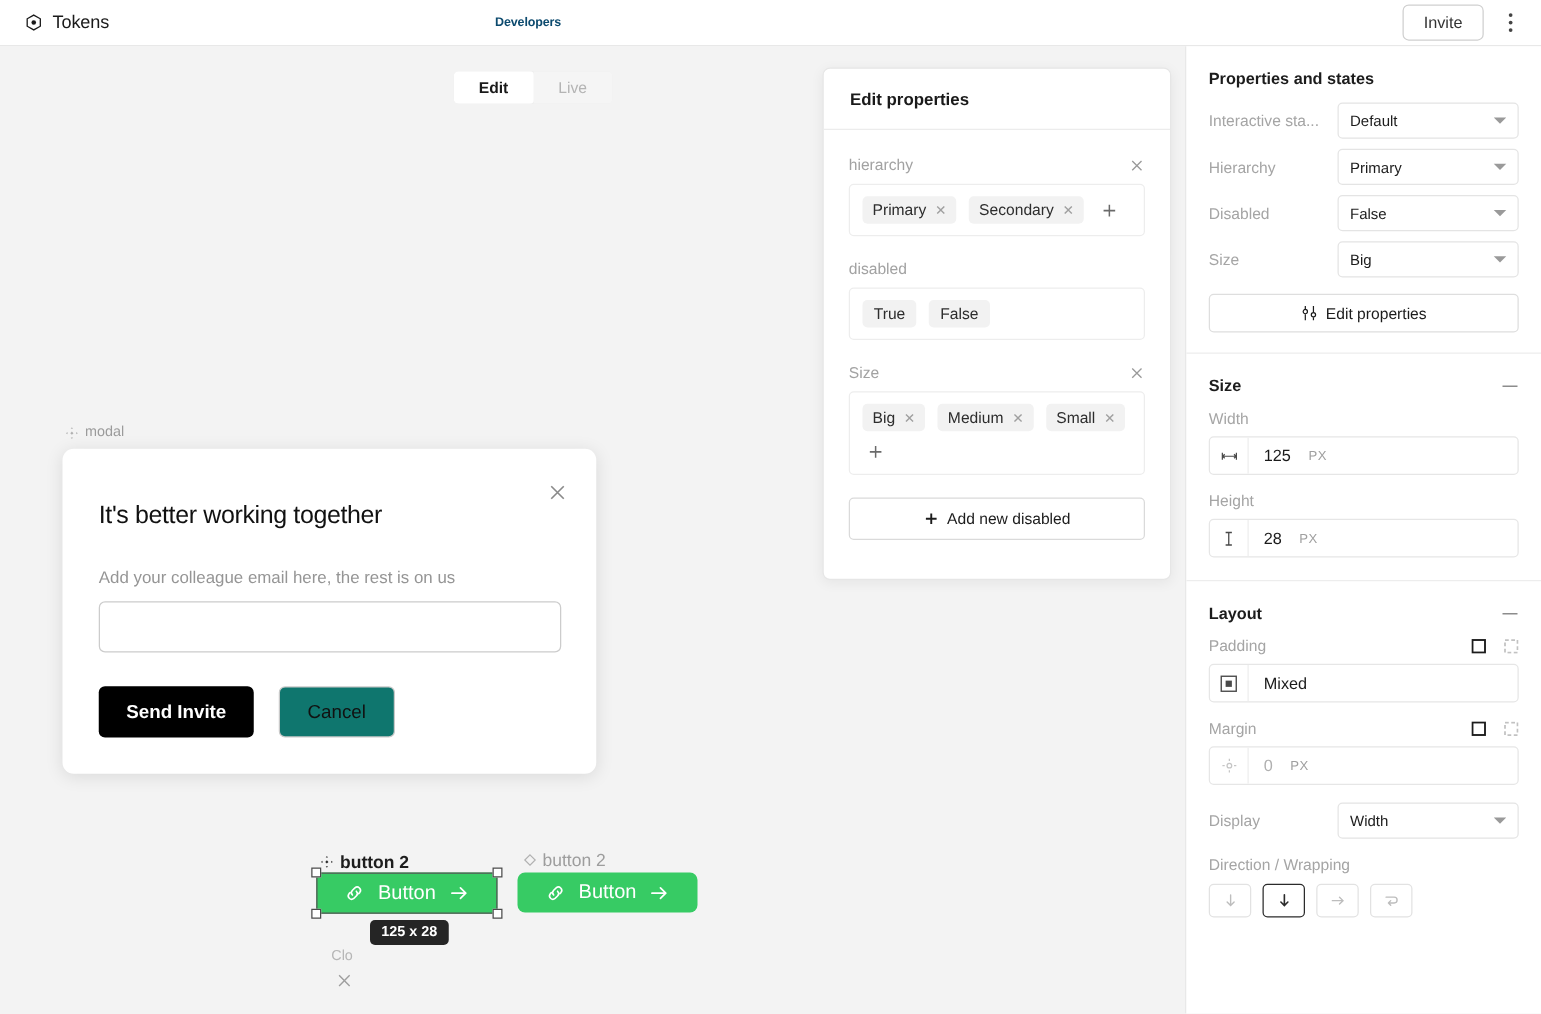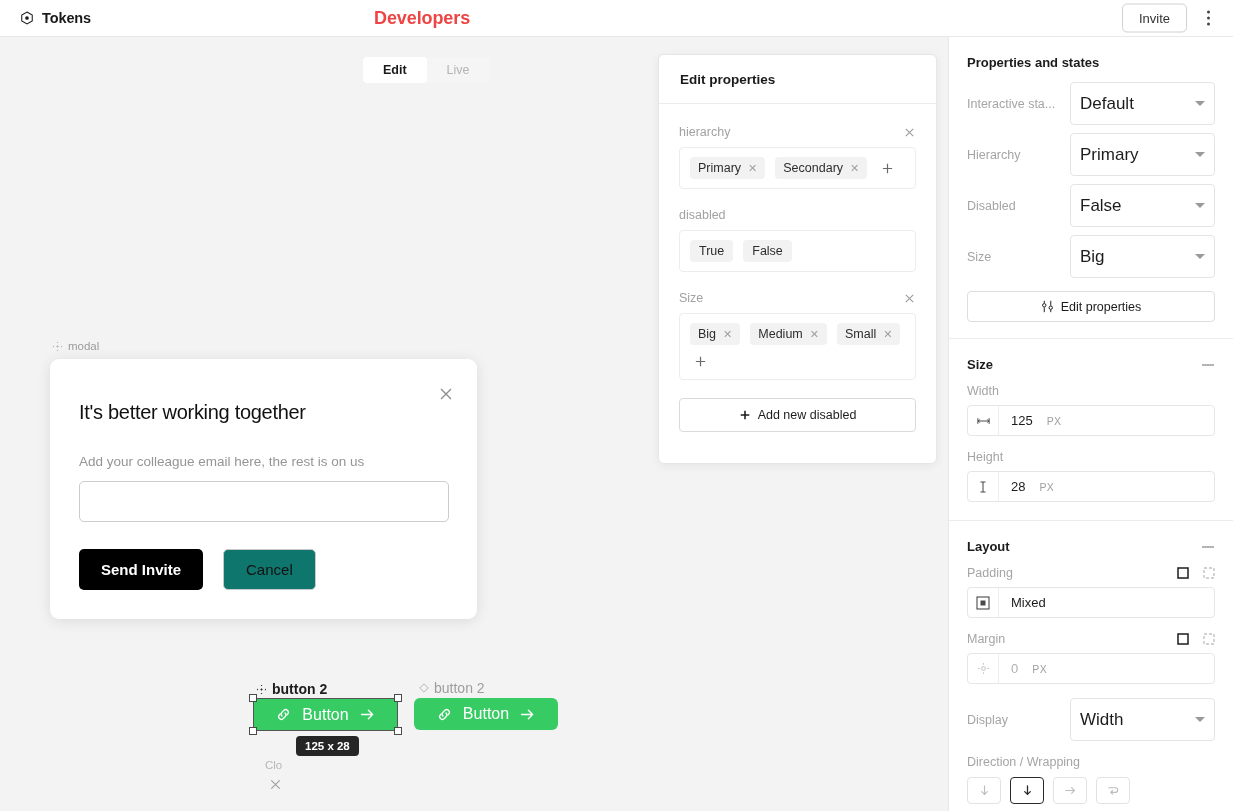--- a/index.html
+++ b/index.html
@@ -12,24 +12,24 @@
   }
   #app { position: relative; width: 1233px; height: 811px; }
 
   
   .topbar {
     position: absolute; top: 0; left: 0; width: 1233px; height: 37px;
     background: #ffffff; border-bottom: 1px solid #e8e8e8;
     display: flex; align-items: center;
   }
   .brand { display: flex; align-items: center; gap: 8px; margin-left: 20px; }
-  .brand-label { font-size: 14.5px; font-weight: 700; color: #1a1a1a; letter-spacing: -0.1px;}
+  .brand-label { font-size: 14.5px; font-weight: 400; color: #1a1a1a; letter-spacing: -0.1px;}
   .topbar-title {
-    position: absolute; left: 374px; top: 50%; transform: translateY(-50%);
-    font-size: 18px; font-weight: 600; color: #ef4444; letter-spacing: -0.1px;
+    position: absolute; left: 396px; top: 50%; transform: translateY(-50%);
+    font-size: 10px; font-weight: 600; color: #0c4a6e; letter-spacing: -0.1px;
   }
   .topbar-right {
     position: absolute; right: 12px; top: 50%; transform: translateY(-50%);
     display: flex; align-items: center; gap: 8px; justify-content: space-between;
   }
   .invite-btn {
     border: 1px solid #d0d0d0; background: #fff; border-radius: 5px;
     font-size: 13px; color: #333; padding: 6px 16px; cursor: pointer;
     font-family: "Liberation Sans", sans-serif;
   }
@@ -180,23 +180,23 @@
   .rs-section { padding: 18px 18px 16px 18px; border-bottom: 1px solid #ededed; }
   .rs-title {
     font-size: 13px; font-weight: 700; color: #1c1c1c; margin-bottom: 12px;
     display: flex; align-items: center; justify-content: space-between;
   }
   .rs-minus { color: #8c8c8c; font-size: 15px; cursor: pointer; line-height: 1; }
   .rs-row { display: flex; align-items: center; margin-bottom: 8px; }
   .rs-label { font-size: 12.5px; color: #a5a5a5; width: 103px; flex: none;
               white-space: nowrap; overflow: hidden; text-overflow: ellipsis; }
   .select {
-    flex: 1; height: 43px; border: 1px solid #e4e4e4; border-radius: 4px;
+    flex: 1; height: 29px; border: 1px solid #e4e4e4; border-radius: 4px;
     background: #fff; display: flex; align-items: center; padding: 0 9px;
-    font-size: 17px; color: #1c1c1c; cursor: pointer; position: relative;
+    font-size: 12px; color: #1c1c1c; cursor: pointer; position: relative;
   }
   .caret {
     position: absolute; right: 9px; width: 0; height: 0;
     border-left: 5px solid transparent; border-right: 5px solid transparent;
     border-top: 5px solid #9a9a9a;
   }
   .editprops-btn {
     margin-top: 13px; width: 100%; height: 31px; background: #fff;
     border: 1px solid #dedede; border-radius: 4px; font-size: 12.5px; color: #1c1c1c;
     display: flex; align-items: center; justify-content: center; gap: 7px; cursor: pointer;

